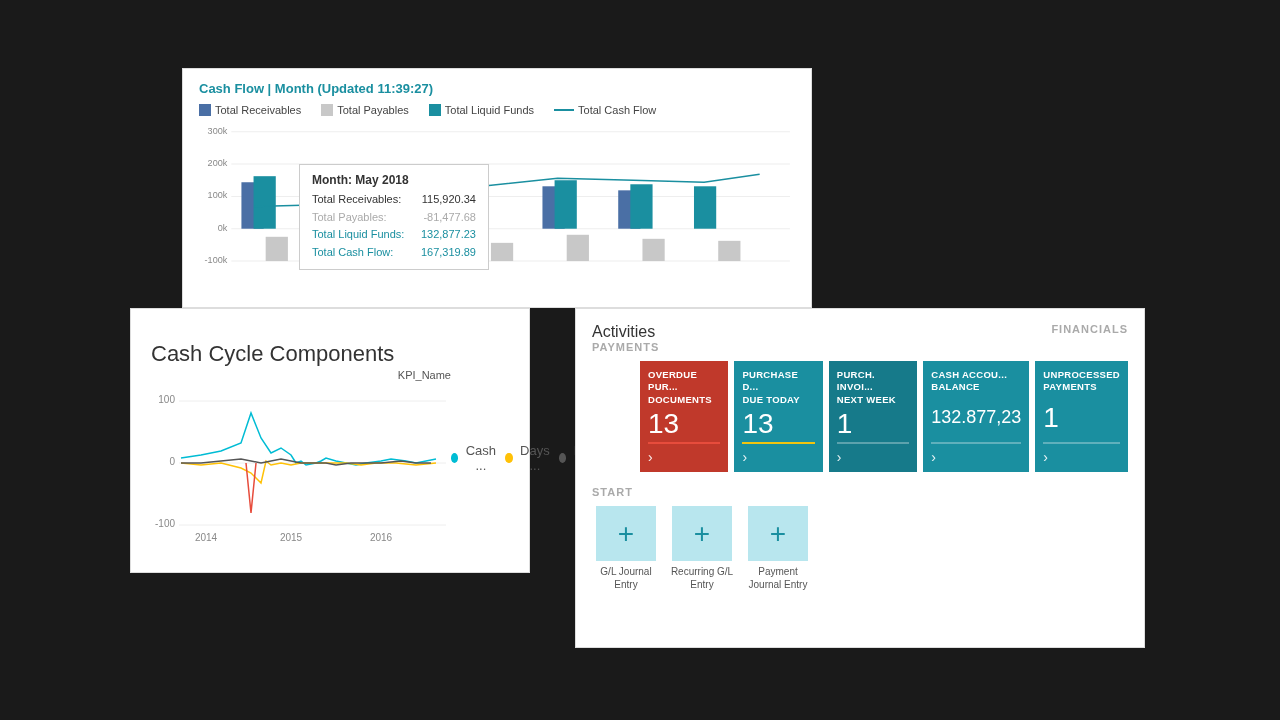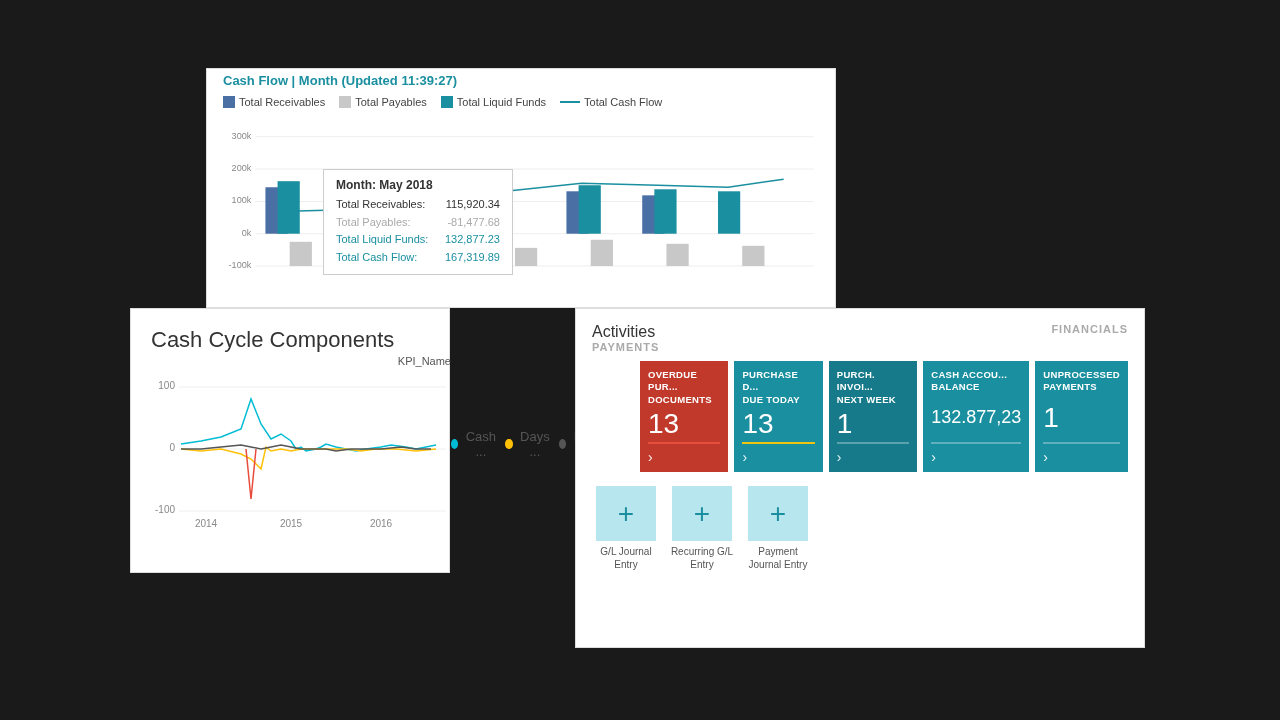--- a/index.html
+++ b/index.html
@@ -9,40 +9,40 @@
       height: 720px;
       overflow: hidden;
       font-family: 'Segoe UI', Arial, sans-serif;
       position: relative;
     }
 
     
     .cash-flow-panel {
       position: absolute;
       top: 68px;
-      left: 206px;
+      left: 182px;
       width: 630px;
       height: 240px;
       background: #fff;
       border: 1px solid #ddd;
-      padding: 4px 16px;
+      padding: 12px 16px;
     }
 
     .panel-title {
       color: #1a8fa0;
       font-size: 13px;
       font-weight: 600;
       margin-bottom: 8px;
     }
 
     .legend {
       display: flex;
       align-items: center;
-      gap: 14px;
-      margin-bottom: 19px;
+      gap: 20px;
+      margin-bottom: 6px;
       font-size: 11px;
       color: #444;
     }
 
     .legend-item {
       display: flex;
       align-items: center;
       gap: 4px;
     }
 
@@ -95,25 +95,25 @@
     }
 
     .tooltip-row.teal { color: #1a8fa0; }
     .tooltip-row.gray { color: #aaa; }
 
     
     .cash-cycle-panel {
       position: absolute;
       top: 308px;
       left: 130px;
-      width: 320px;
+      width: 400px;
       height: 265px;
       background: #fff;
       border: 1px solid #ddd;
-      padding: 18px 20px;
+      padding: 32px 20px;
     }
 
     .cycle-title {
       font-size: 22px;
       font-weight: 300;
       color: #333;
       margin-bottom: 2px;
     }
 
     .cycle-subtitle {
@@ -473,20 +473,21 @@
 
     <div class="kpi-card mid-teal">
       <div class="kpi-card-label">UNPROCESSED PAYMENTS</div>
       <div class="kpi-card-value">1</div>
       <div class="kpi-card-footer">
         <span class="kpi-arrow">›</span>
       </div>
     </div>
   </div>
 
+  <div class="section-label">START</div>
 
   <div class="start-cards">
     <div class="start-card">
       <div class="start-card-btn">
         <span class="plus-icon">+</span>
       </div>
       <div class="start-card-label">G/L Journal Entry</div>
     </div>
     <div class="start-card">
       <div class="start-card-btn">

